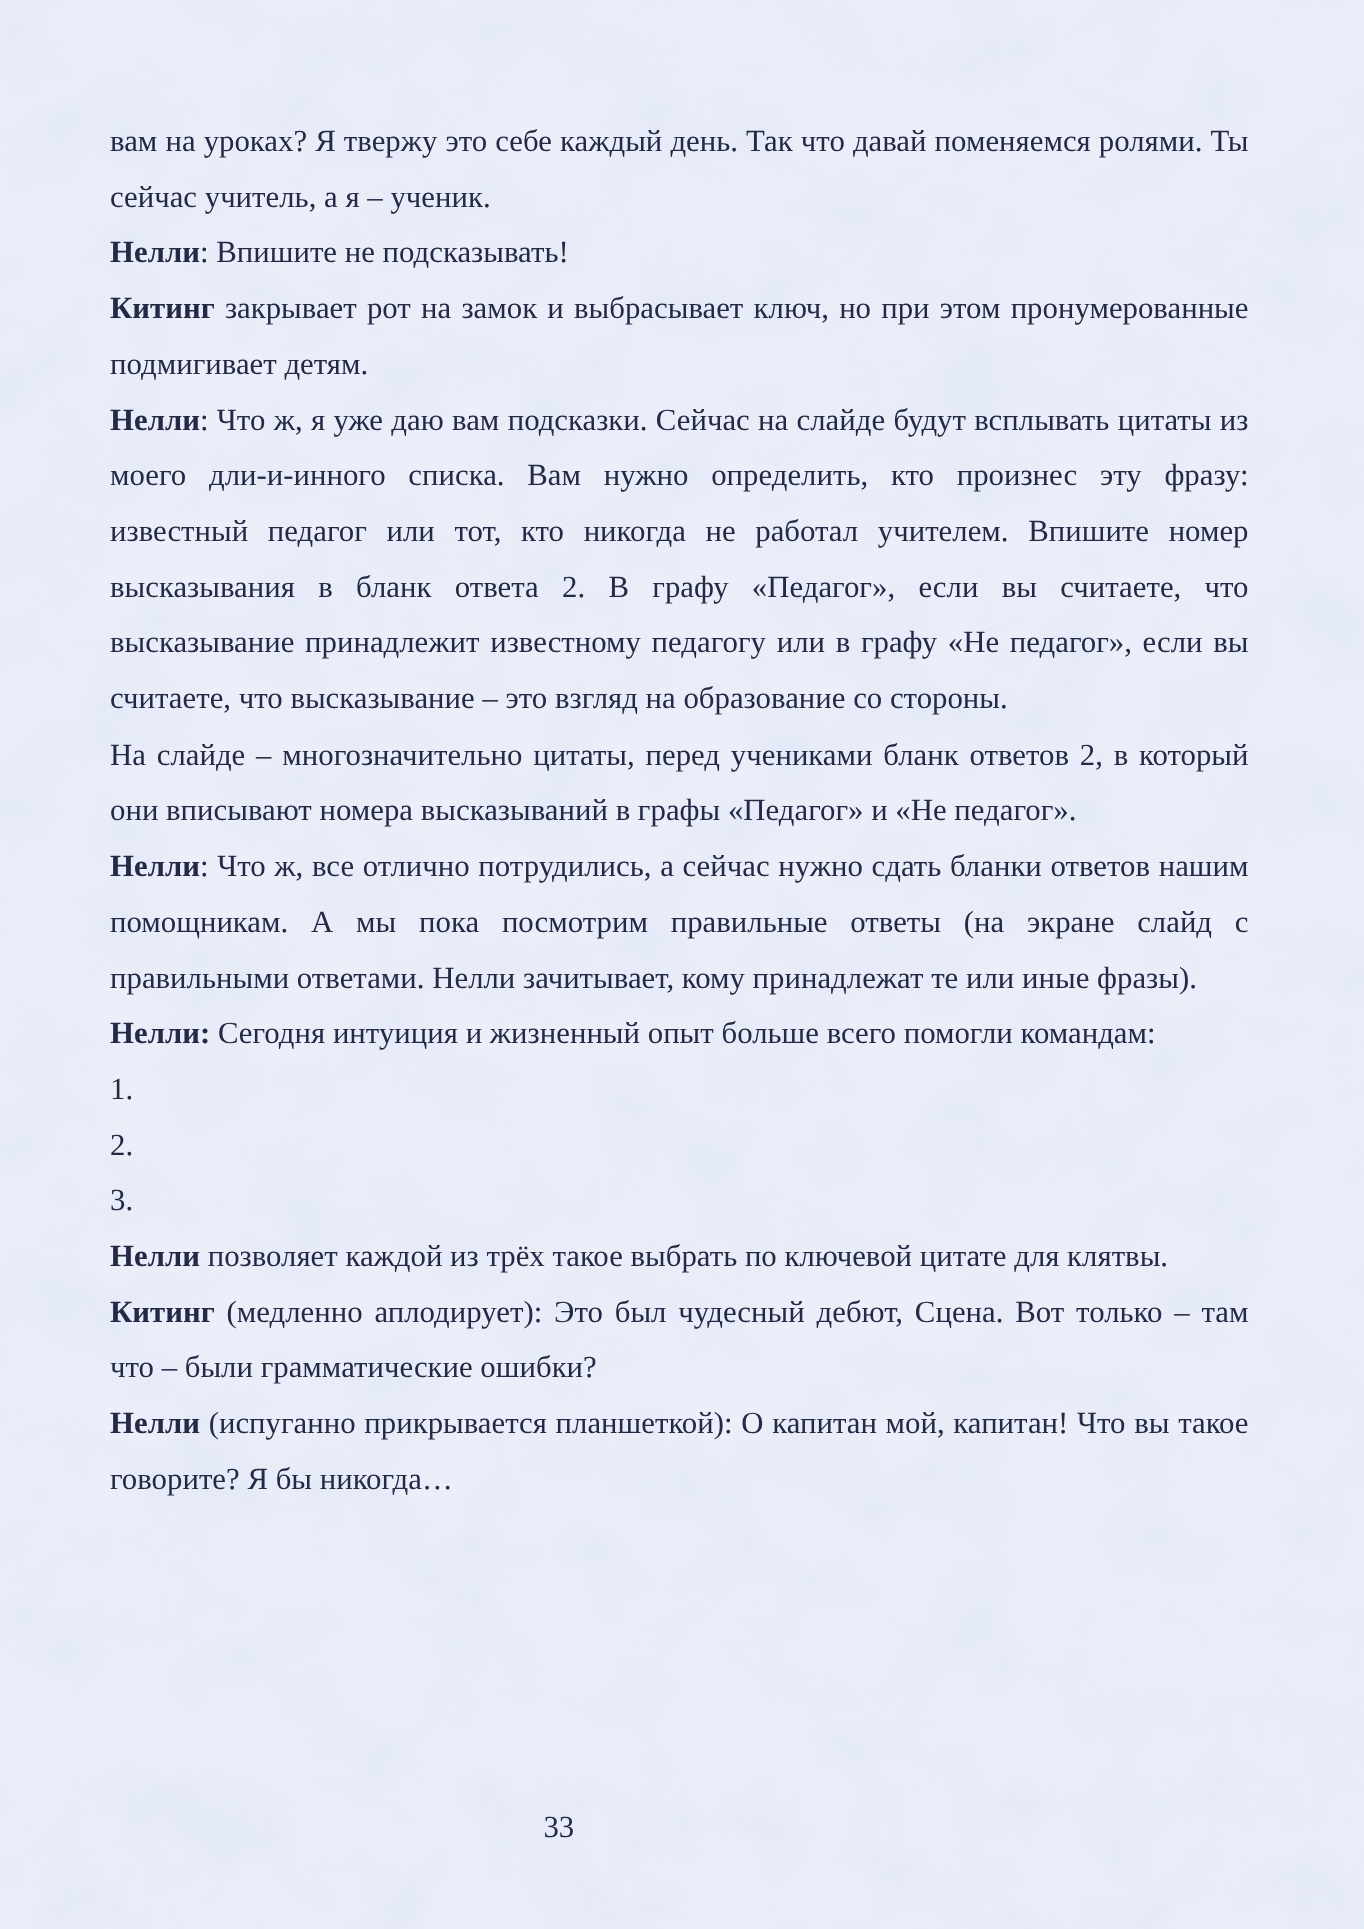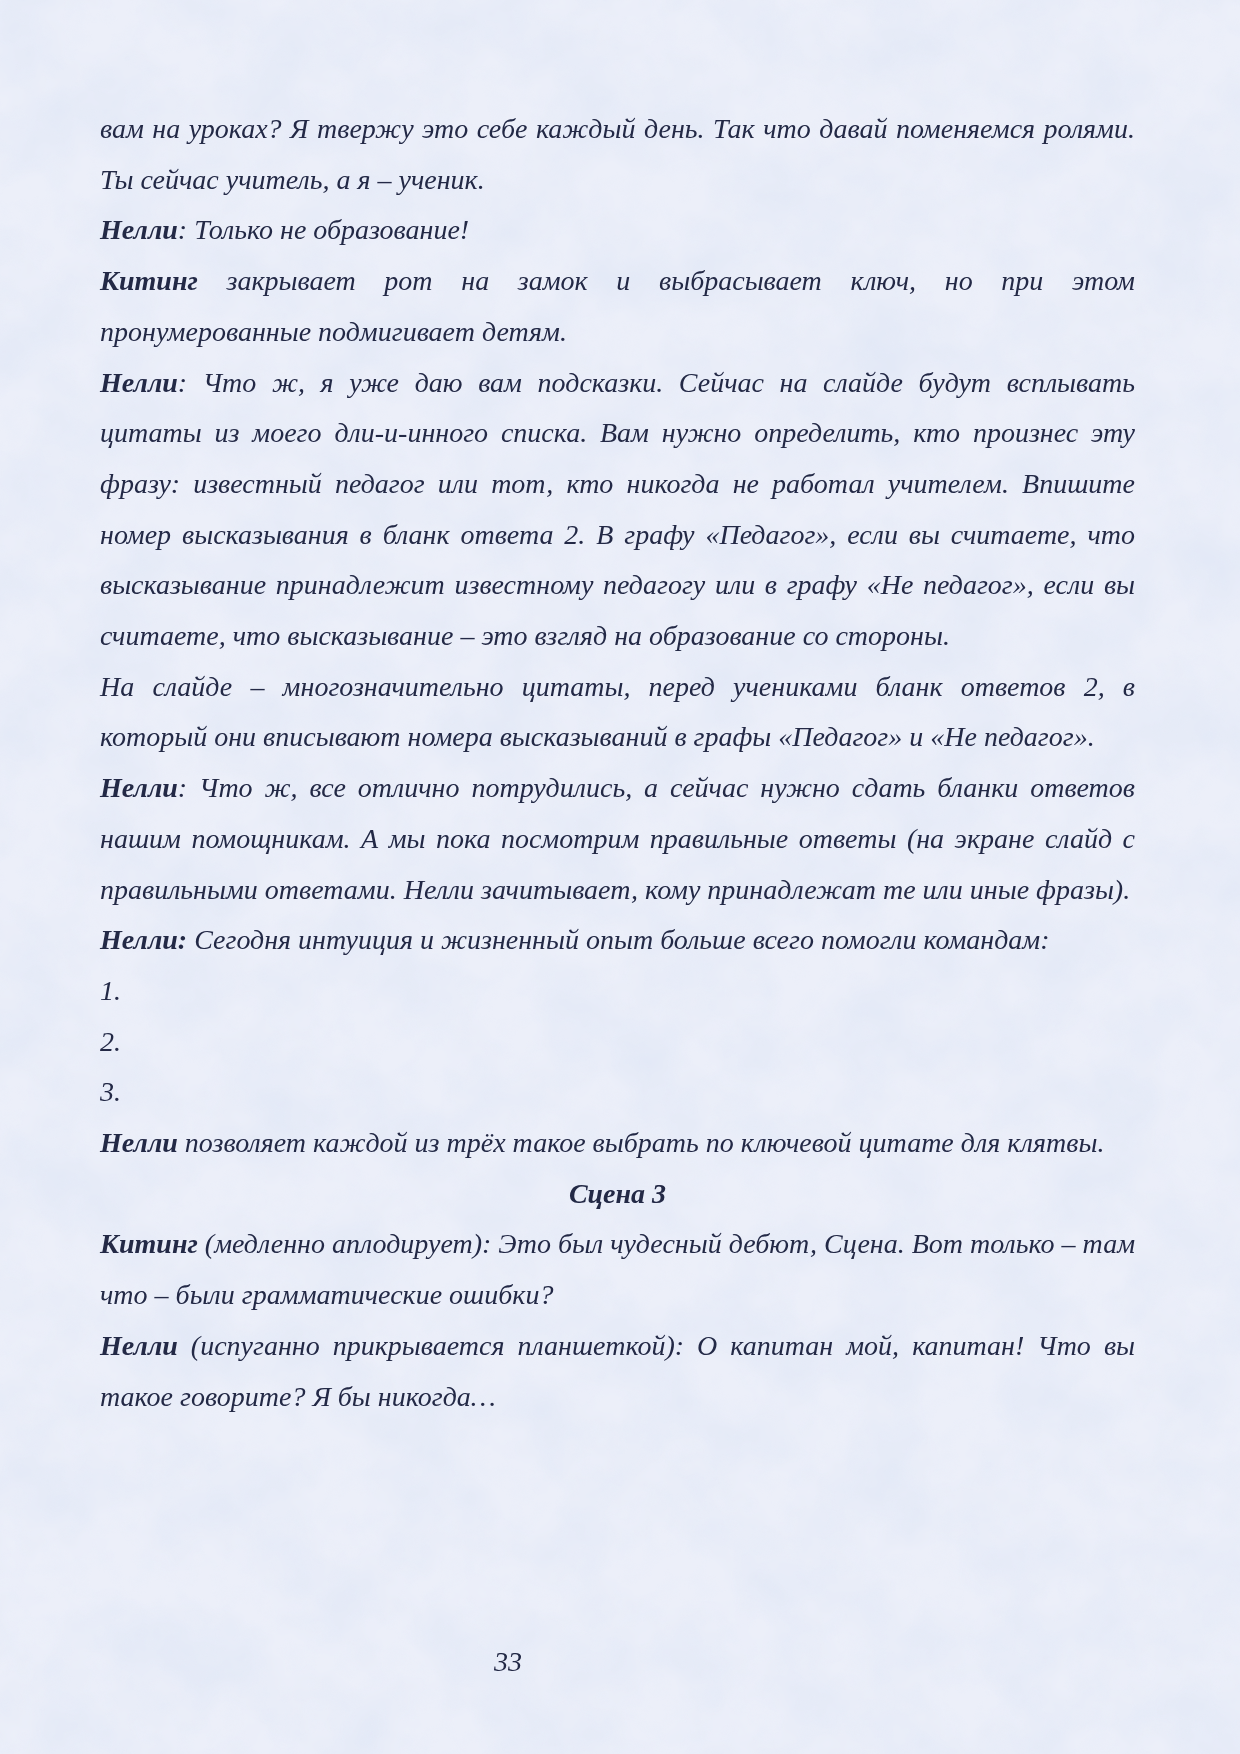--- a/index.html
+++ b/index.html
@@ -9,21 +9,20 @@
   }
   .page {
     position: relative;
     width: 1240px;
     height: 1754px;
     margin: 0 auto;
     overflow: hidden;
     background: #bef264;
     font-family: "Liberation Serif", "DejaVu Serif", serif;
     color: #232946;
-    font-style: italic;
   }
   .texture {
     position: absolute;
     left: 0;
     top: 0;
     width: 1240px;
     height: 1754px;
   }
   .content {
     position: relative;
@@ -74,30 +73,29 @@
                   1.2 0 0 0 -0.50"></feColorMatrix>
       </filter>
     </defs>
     <rect width="1240" height="1754" fill="#eceff9"></rect>
     <rect width="1240" height="1754" filter="url(#marble)"></rect>
     <rect width="1240" height="1754" filter="url(#marble2)" opacity="0.55"></rect>
   </svg>
 
   <div class="content">
       <p class="para"><span class="normal">вам на уроках? Я твержу это себе каждый день. Так что давай поменяемся ролями. Ты сейчас учитель, а я – ученик.</span></p>
-      <p class="para"><span class="bold">Нелли</span><span class="normal">: Только не образование!</span></p>
+      <p class="para"><span class="bold">Нелли</span><span class="normal">: Впишите не подсказывать!</span></p>
       <p class="para"><span class="bold">Китинг</span><span class="normal"> закрывает рот на замок и выбрасывает ключ, но при этом пронумерованные подмигивает детям.</span></p>
       <p class="para"><span class="bold">Нелли</span><span class="normal">: Что ж, я уже даю вам подсказки. Сейчас на слайде будут всплывать цитаты из моего дли-и-инного списка. Вам нужно определить, кто произнес эту фразу: известный педагог или тот, кто никогда не работал учителем. Впишите номер высказывания в бланк ответа 2. В графу «Педагог», если вы считаете, что высказывание принадлежит известному педагогу или в графу «Не педагог», если вы считаете, что высказывание – это взгляд на образование со стороны.</span></p>
       <p class="para"><span class="normal">На слайде – многозначительно цитаты, перед учениками бланк ответов 2, в который они вписывают номера высказываний в графы «Педагог» и «Не педагог».</span></p>
       <p class="para"><span class="bold">Нелли</span><span class="normal">: Что ж, все отлично потрудились, а сейчас нужно сдать бланки ответов нашим помощникам. А мы пока посмотрим правильные ответы (на экране слайд с правильными ответами. Нелли зачитывает, кому принадлежат те или иные фразы).</span></p>
       <p class="para"><span class="bold">Нелли:</span><span class="normal"> Сегодня интуиция и жизненный опыт больше всего помогли командам:</span></p>
       <p class="para"><span class="normal">1.</span></p>
       <p class="para"><span class="normal">2.</span></p>
       <p class="para"><span class="normal">3.</span></p>
       <p class="para"><span class="bold">Нелли</span><span class="normal"> позволяет каждой из трёх такое выбрать по ключевой цитате для клятвы.</span></p>
-      <p class="para heading"><span class="bold">Сцена 3</span></p>
       <p class="para"><span class="bold">Китинг</span><span class="normal"> (медленно аплодирует): Это был чудесный дебют, Сцена. Вот только – там что – были грамматические ошибки?</span></p>
       <p class="para"><span class="bold">Нелли</span><span class="normal"> (испуганно прикрывается планшеткой): О капитан мой, капитан! Что вы такое говорите? Я бы никогда…</span></p>
     </div>
 
   <div class="footer">33</div>
 
 </div>
 
 </body></html>

